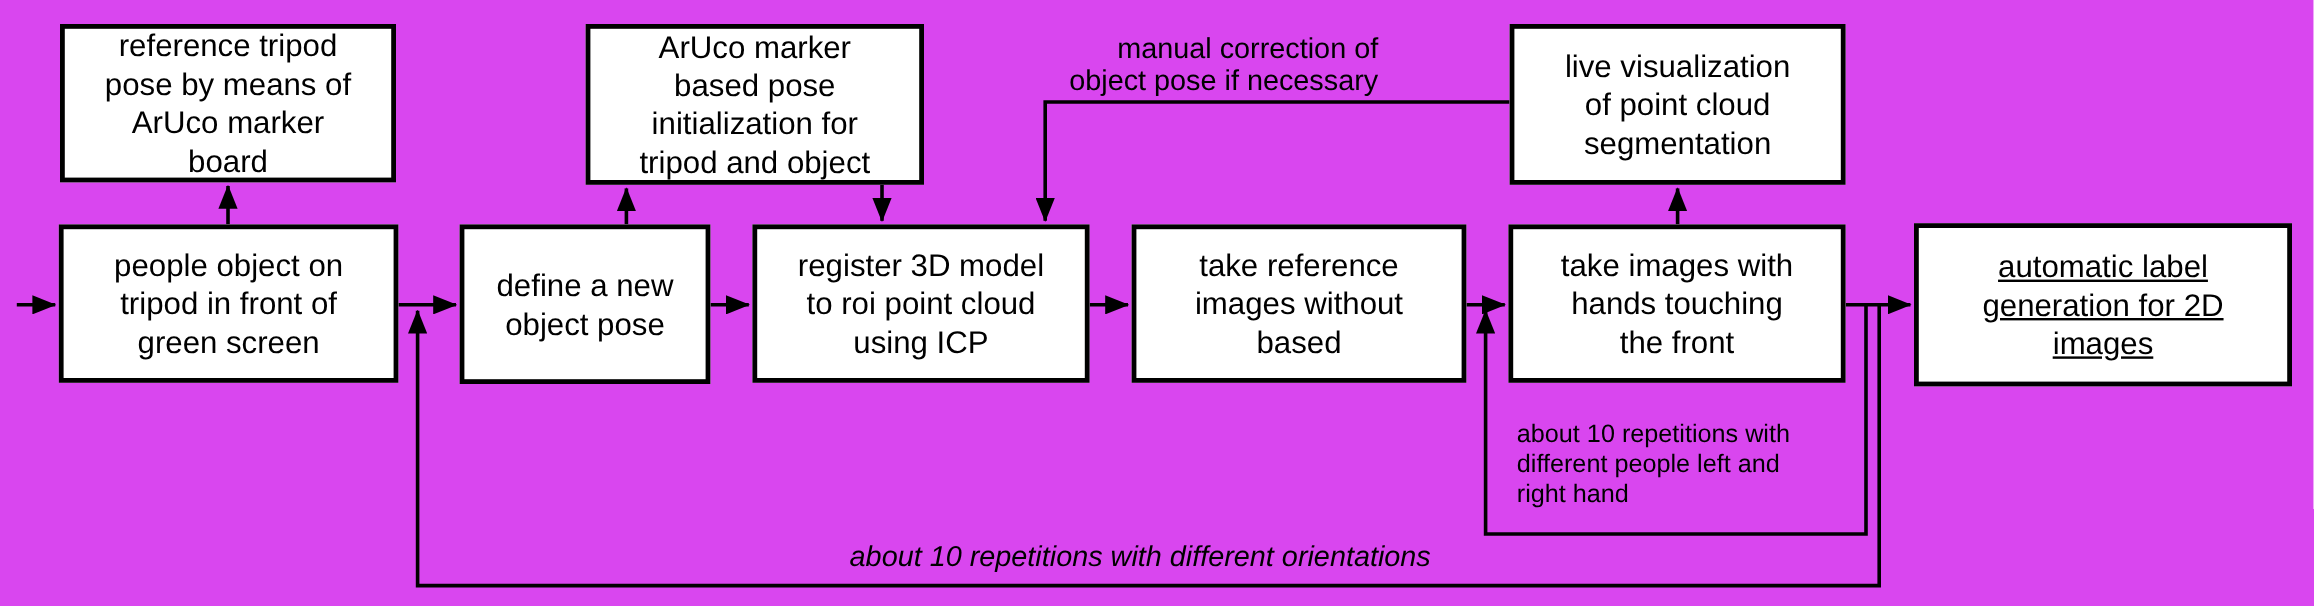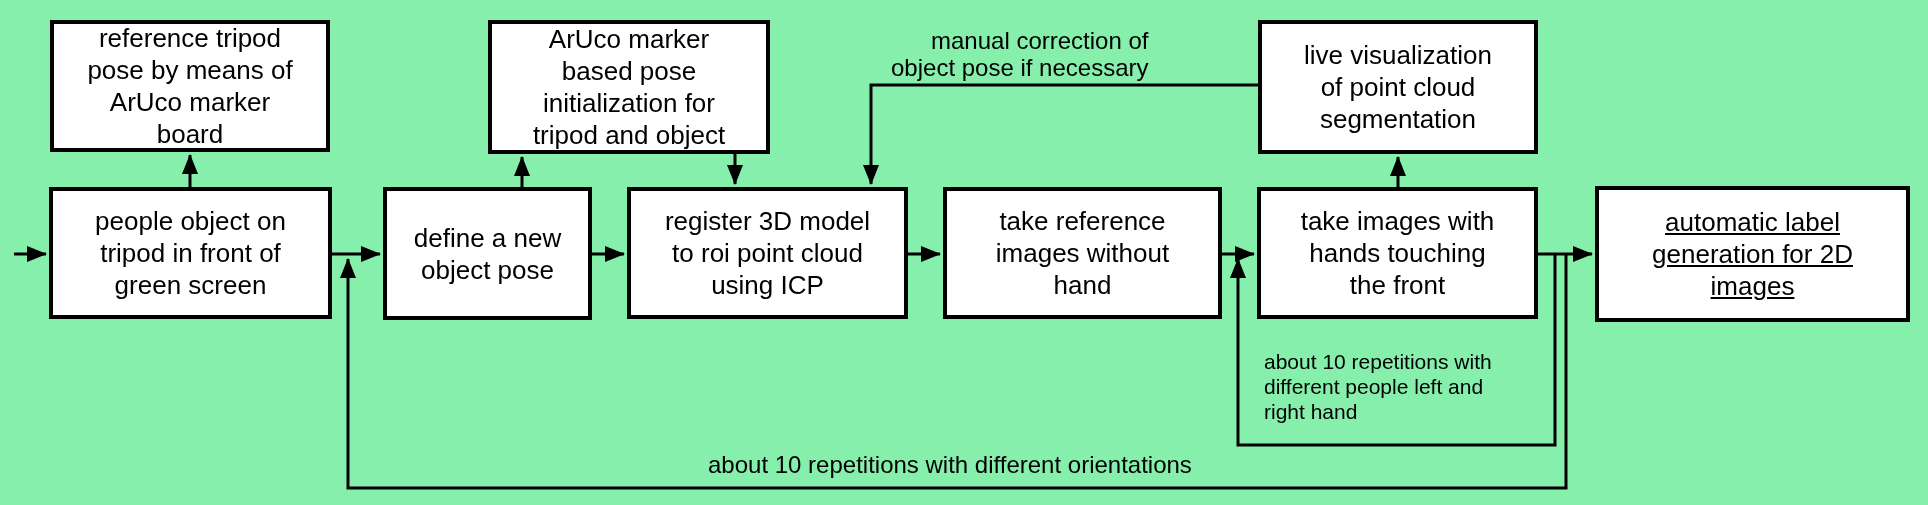--- a/index.html
+++ b/index.html
@@ -1,20 +1,20 @@
 <!DOCTYPE html>
 <html><head>
 <meta charset="utf-8">
 <style>
   html, body { margin: 0; padding: 0; background: #ffffff; }
   #canvas {
     position: relative;
     width: 1928px;
     height: 505px;
-    background: #86efac;
+    background: #d946ef;
     font-family: "Liberation Sans", "DejaVu Sans", sans-serif;
     color: #000000;
     overflow: hidden;
   }
   #connector-layer {
     position: absolute;
     left: 0; top: 0;
     width: 1928px; height: 505px;
   }
   .node {
@@ -30,21 +30,21 @@
     font-size: 26px;
     line-height: 32px;
   }
   .annotation {
     position: absolute;
     white-space: pre-line;
     text-align: left;
   }
   .annotation.small { font-size: 24px; line-height: 27px; text-align: right; }
   .annotation.tiny  { font-size: 21px; line-height: 25px; }
-  .annotation.wide  { font-size: 24px; line-height: 26px; }
+  .annotation.wide  { font-size: 24px; line-height: 26px; font-style: italic; }
 </style>
 </head>
 <body>
 
 <div id="canvas">
 
   <svg id="connector-layer" viewBox="0 0 1928 505" xmlns="http://www.w3.org/2000/svg">
     <defs>
       <marker id="ah" markerUnits="userSpaceOnUse" markerWidth="20" markerHeight="16" refX="19" refY="8" orient="auto">
         <path d="M0,0 L20,8 L0,16 Z" fill="#000000"></path>
@@ -92,21 +92,21 @@
 
   <div class="node" style="left:383px; top:187px; width:209px; height:133px;text-align:center;">define a new
 object pose</div>
 
   <div class="node" style="left:627px; top:187px; width:281px; height:132px;">register 3D model
 to roi point cloud
 using ICP</div>
 
   <div class="node" style="left:943px; top:187px; width:279px; height:132px;">take reference
 images without
-hand</div>
+based</div>
 
   <div class="node" style="left:1257px; top:187px; width:281px; height:132px;">take images with
 hands touching
 the front</div>
 
   <div class="node" style="left:1595px; top:186px; width:315px; height:136px;text-decoration:underline;">automatic label
 generation for 2D
 images</div>
 
   <div class="annotation small" style="left:891px; top:27px;">manual correction of

